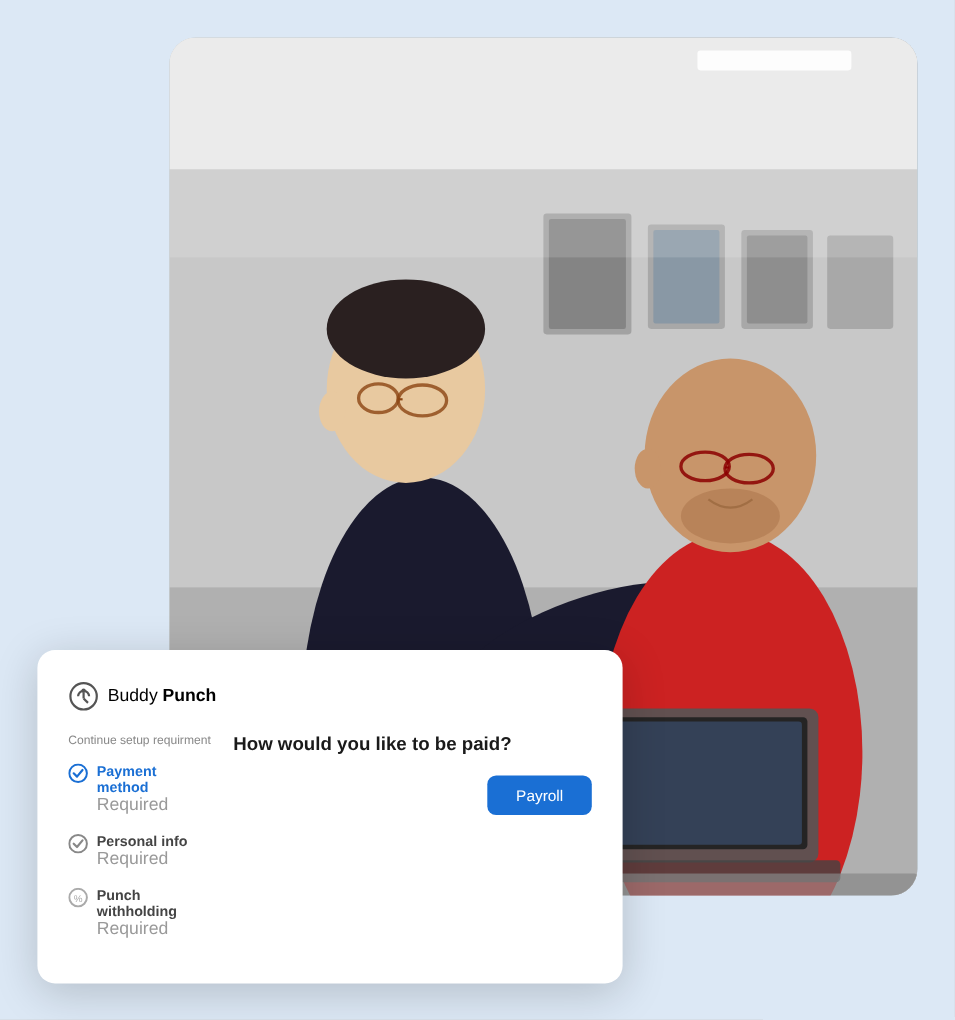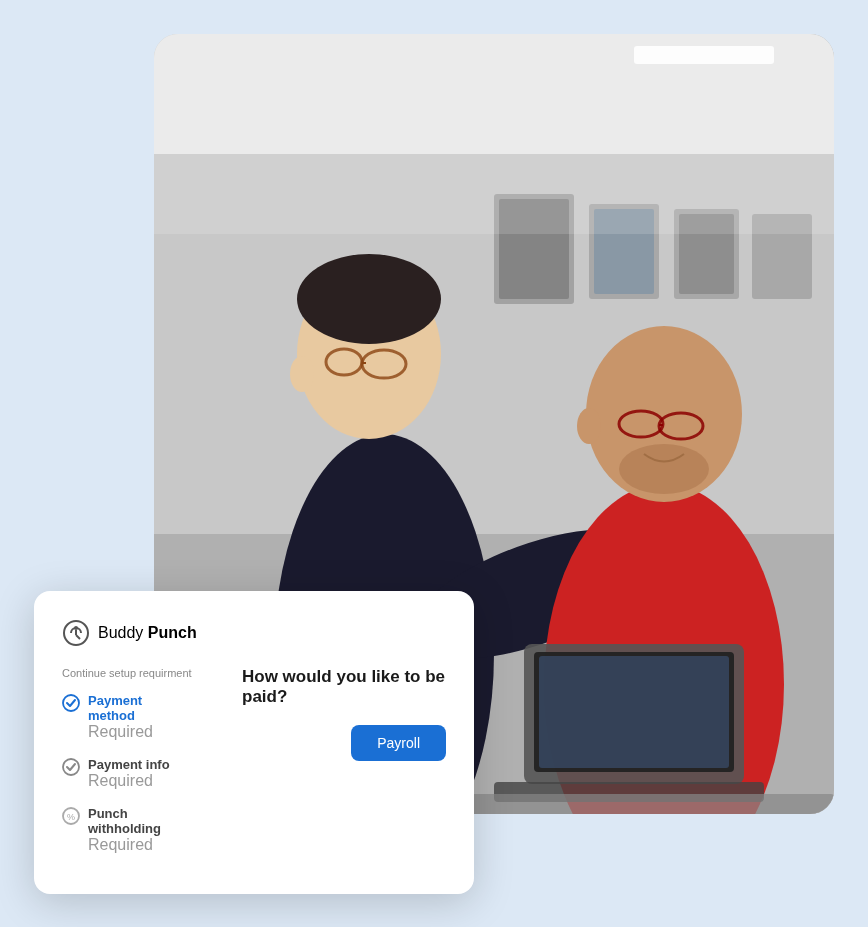--- a/index.html
+++ b/index.html
@@ -50,21 +50,21 @@
       position: absolute;
       top: 0;
       left: 0;
     }
 
     
     .ui-card {
       position: absolute;
       bottom: 0;
       left: 0;
-      width: 440px;
+      width: 532px;
       background: #ffffff;
       border-radius: 16px;
       padding: 28px 28px 24px 28px;
       box-shadow: 0 8px 40px rgba(0,0,0,0.18);
       z-index: 10;
     }
 
     
     .logo-area {
       display: flex;
@@ -134,21 +134,20 @@
     
     .main-area {
       flex: 1;
     }
 
     .question-title {
       font-size: 17px;
       font-weight: 600;
       color: #1a1a1a;
       margin-bottom: 16px;
-      margin-left: 30px;
     }
 
     
     .radio-option {
       border: 1.5px solid #e0e0e0;
       border-radius: 10px;
       padding: 14px 16px;
       display: flex;
       align-items: center;
       gap: 12px;
@@ -308,21 +307,21 @@
             <span class="sidebar-item-sub">Required</span>
           </div>
         </div>
 
         <div class="sidebar-item">
           <svg class="sidebar-item-icon" viewBox="0 0 18 18">
             <circle cx="9" cy="9" r="8" fill="none" stroke="#888" stroke-width="1.8"></circle>
             <polyline points="5,9 8,12 13,6" fill="none" stroke="#888" stroke-width="2" stroke-linecap="round" stroke-linejoin="round"></polyline>
           </svg>
           <div class="sidebar-item-text">
-            <span class="sidebar-item-name gray">Payment info</span>
+            <span class="sidebar-item-name gray">Personal info</span>
             <span class="sidebar-item-sub">Required</span>
           </div>
         </div>
 
         <div class="sidebar-item">
           <svg class="sidebar-item-icon" viewBox="0 0 18 18">
             <circle cx="9" cy="9" r="8" fill="none" stroke="#aaa" stroke-width="1.8"></circle>
             <text x="5" y="13" font-size="9" fill="#aaa" font-family="sans-serif">%</text>
           </svg>
           <div class="sidebar-item-text">

